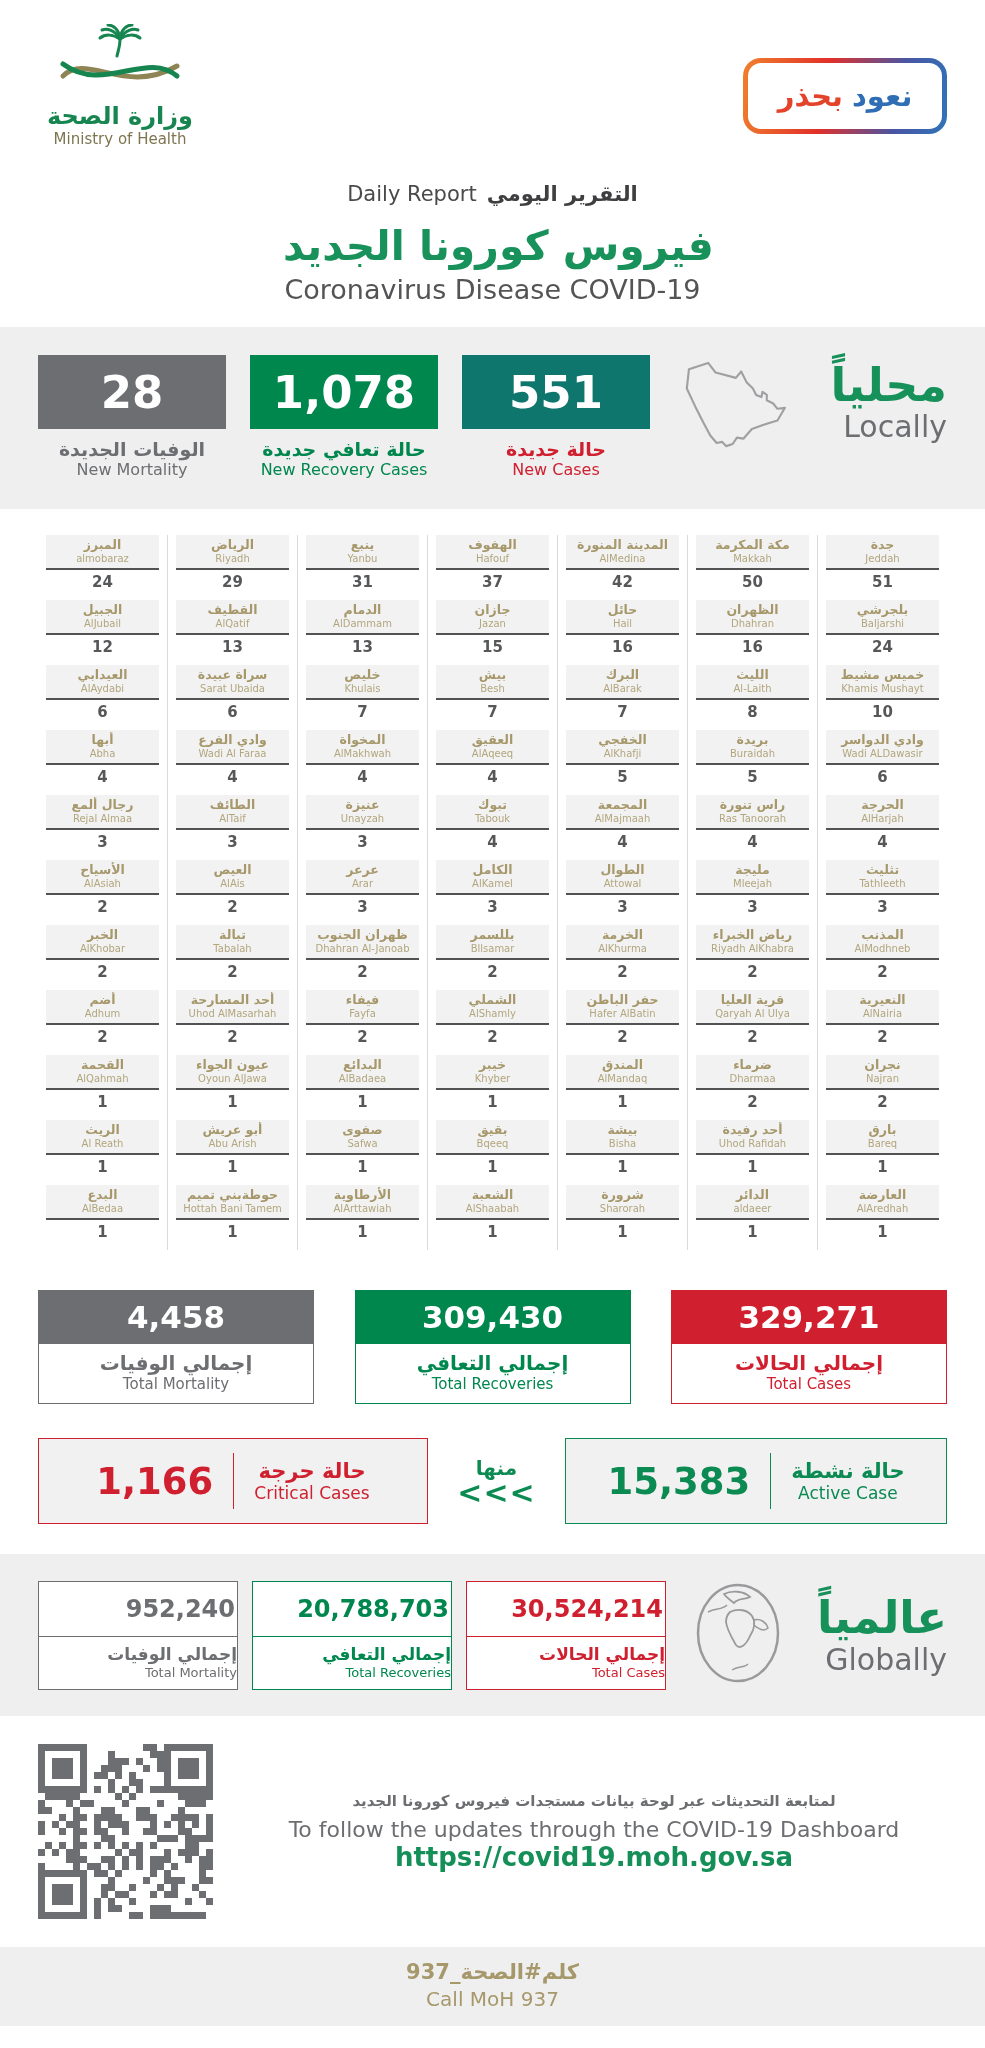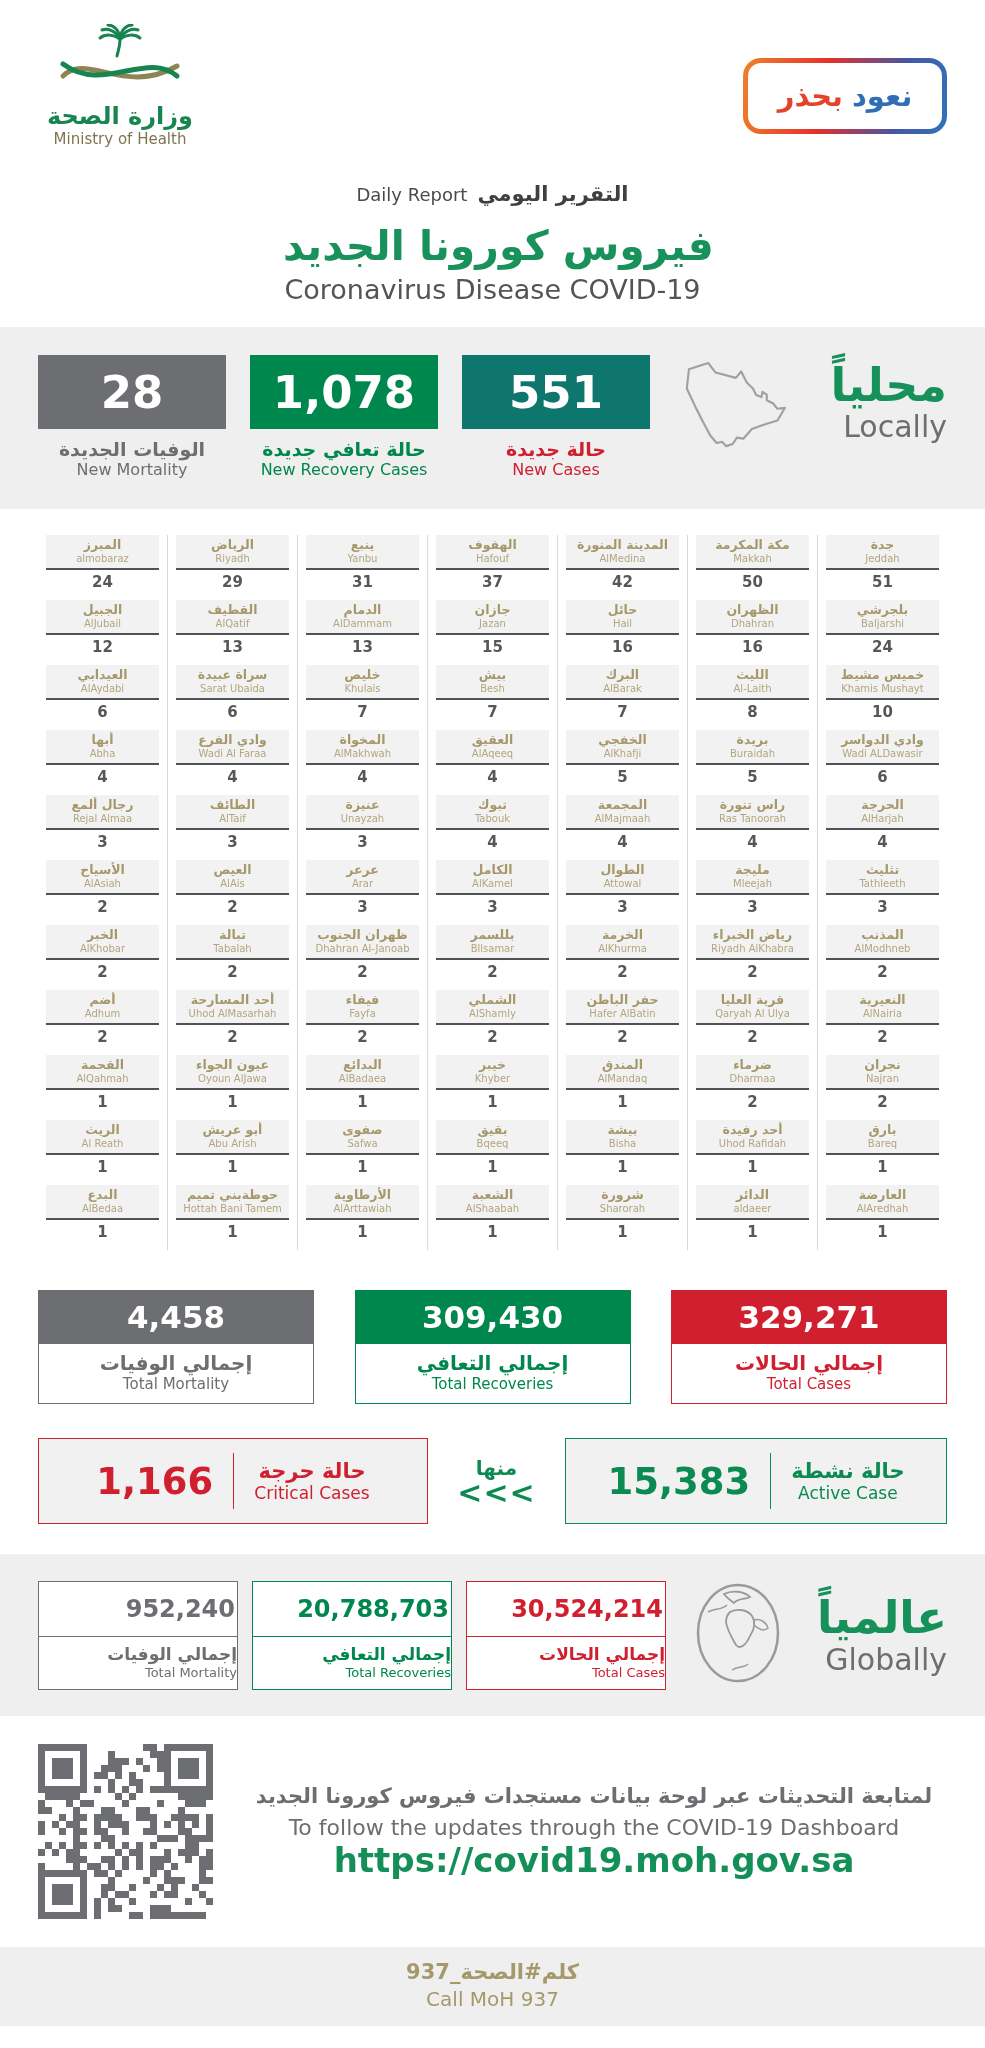--- a/index.html
+++ b/index.html
@@ -11,21 +11,21 @@
   .logo { position:absolute; left:40px; top:24px; width:160px; text-align:center; }
   .logo-ar { color:#17854f; font-size:24px; font-weight:bold; margin-top:2px; }
   .logo-en { color:#7e7550; font-size:15px; }
   .badge { position:absolute; right:38px; top:58px; width:204px; height:76px; border-radius:18px;
            padding:5px; background:linear-gradient(100deg,#f0812c 0%,#e2302a 40%,#4a55a2 75%,#2f74b9 100%); }
   .badge-inner { background:#fff; border-radius:13px; height:100%; display:flex; align-items:center;
                  justify-content:center; gap:9px; direction:rtl; }
   .badge-w1 { color:#2f6db5; font-weight:bold; font-size:29px; }
   .badge-w2 { color:#e2432a; font-weight:bold; font-size:29px; }
   .date-row { display:flex; justify-content:center; align-items:center; gap:10px; margin-top:152px; }
-  .daily-report { color:#4a4a4c; font-size:18px; }
+  .daily-report { color:#4a4a4c; font-size:21px; }
   .date-pill { background:#f1f1f2; color:#a6986a; font-size:19px; padding:4px 12px; display:flex; gap:8px; align-items:center; }
   .report-ar { color:#3f3f41; font-size:21px; font-weight:bold; }
   .title-ar { text-align:center; color:#18925a; font-size:41px; font-weight:bold; margin:16px 0 4px;padding-left:12px; }
   .title-en { text-align:center; color:#545456; font-size:27px; margin-bottom:22px; }
 
   
   .band { background:#efeff0; }
 
   
   .locally { display:flex; align-items:flex-start; padding:28px 38px 30px; gap:24px; }
@@ -81,23 +81,23 @@
   .globe-wrap { flex:none; margin-left:8px; }
   .g-heading { margin-left:auto; text-align:right; }
   .g-ar-big { color:#17915a; font-size:45px; font-weight:bold; line-height:48px; }
   .g-en-big { color:#6d6e71; font-size:30px; }
 
   
   .qr-section { display:flex; align-items:center; padding:28px 38px; gap:28px; }
   .qr { display:grid; grid-template-columns:repeat(25,7px); grid-auto-rows:7px; flex:none; }
   .qr .m { background:#6d6e71; }
   .dash-text { flex:1; text-align:center; }
-  .dash-ar { color:#6d6e71; font-weight:bold; font-size:21px; direction:rtl; }
+  .dash-ar { color:#6d6e71; font-weight:bold; font-size:15px; direction:rtl; }
   .dash-en { color:#6d6e71; font-size:22px; margin-top:7px; }
-  .dash-url { color:#158f58; font-weight:bold; font-size:34px; display:inline-block; text-decoration:none; }
+  .dash-url { color:#158f58; font-weight:bold; font-size:26px; display:inline-block; text-decoration:none; }
 
   
   .call-band { text-align:center; padding:13px 0 15px; }
   .call-ar { color:#a6986a; font-weight:bold; font-size:21px; }
   .call-en { color:#a6986a; font-size:20px; margin-top:3px; }
 
   
   .footer { display:flex; justify-content:center; align-items:center; padding:24px 0 28px; }
 </style>
 </head>

